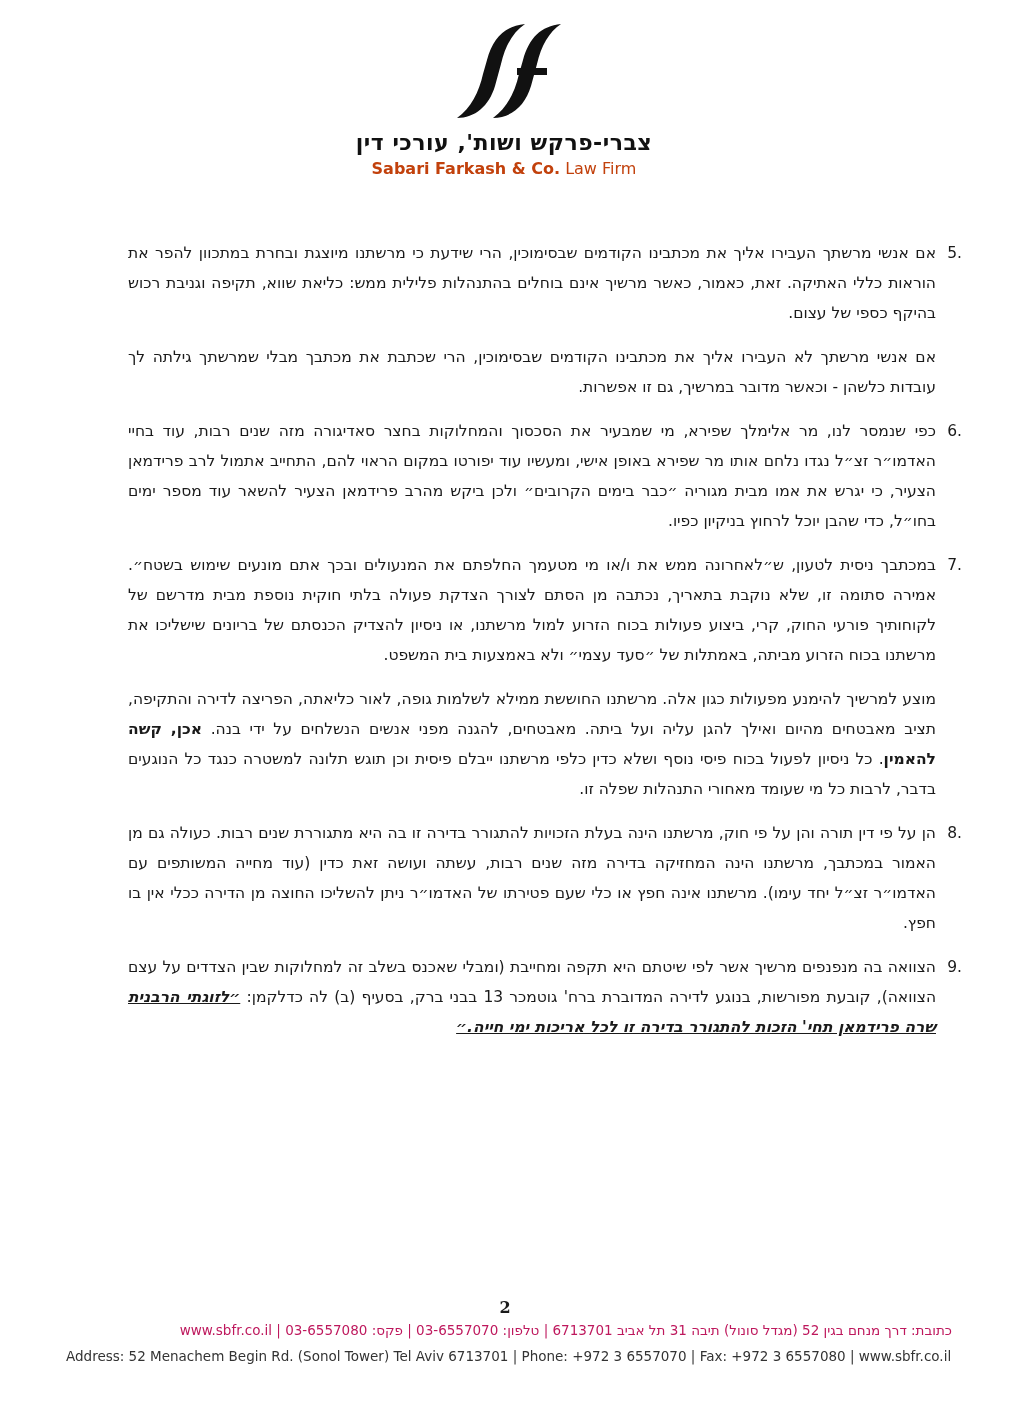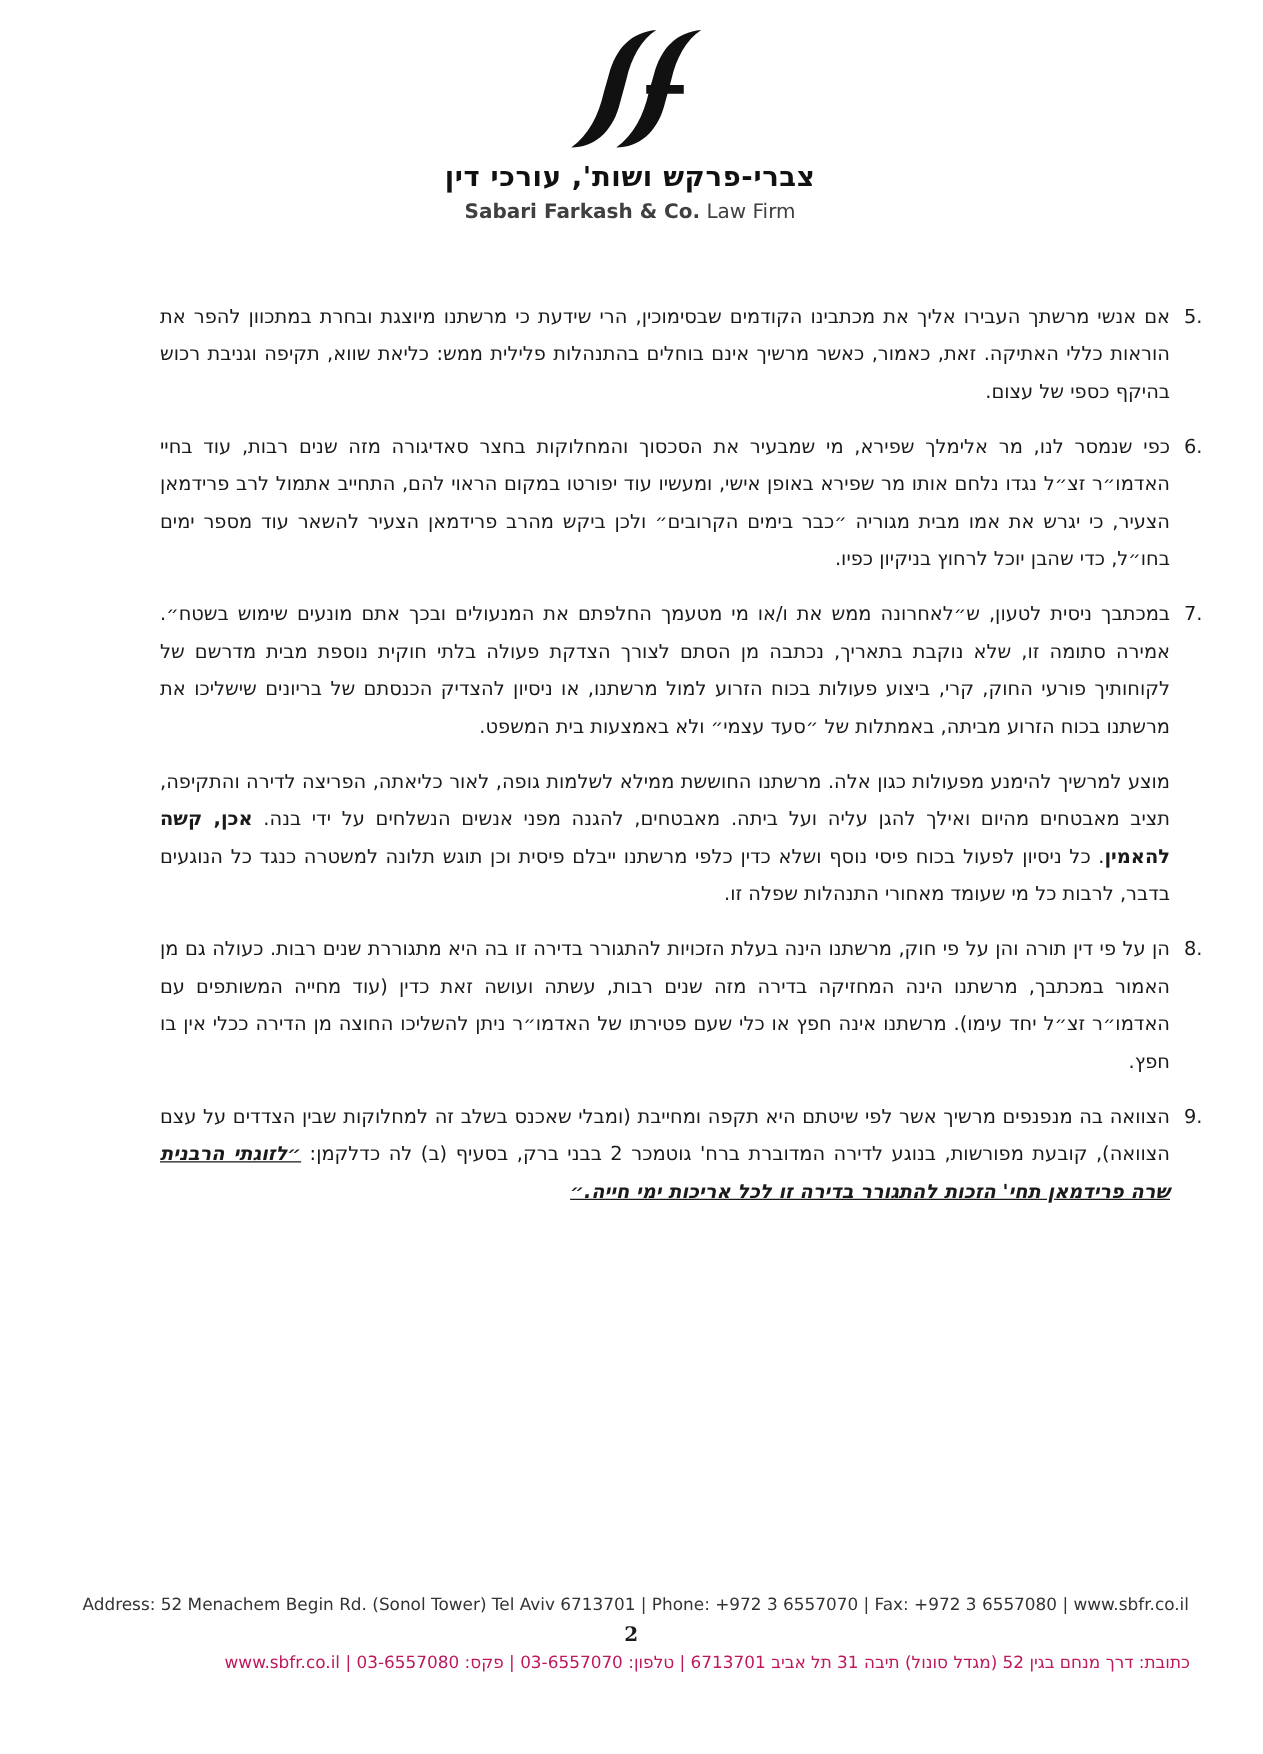--- a/index.html
+++ b/index.html
@@ -10,21 +10,21 @@
     }
     .logo-wrap {
       position: absolute; left: 0; top: 22px; width: 978px;
       display: flex; flex-direction: column; align-items: center;
     }
     .logo-mark { width: 110px; height: 98px; margin-left: 38px; }
     .firm-he {
       direction: rtl; font-weight: bold; font-size: 22px; margin-top: 10px;
       letter-spacing: 0.5px; margin-left: 30px; color: #111;
     }
-    .firm-en { font-size: 16px; margin-top: 4px; margin-left: 30px; color: #404040; }
+    .firm-en { font-size: 16px; margin-top: 4px; margin-left: 30px; color: #c2410c; }
     .firm-en b { font-weight: bold; }
 
     .body-text {
       position: absolute; left: 128px; top: 238px; width: 808px;
       direction: rtl; text-align: justify; font-size: 15.5px; line-height: 30px;
     }
     .para { position: relative; margin: 0 0 14px 0; text-align-last: right; }
     .para.numbered { padding-right: 0; }
     .num {
       position: absolute; right: -26px; top: 0; direction: ltr;
@@ -34,21 +34,21 @@
 
     .page-num {
       position: absolute; top: 1298px; left: 0; width: 1010px; text-align: center;
       font-weight: bold; font-size: 16px; font-family: "DejaVu Serif", serif;
     }
     .footer-he {
       position: absolute; top: 1322px; right: 58px; direction: rtl;
       font-size: 13.5px; color: #be185d; white-space: nowrap;
     }
     .footer-en {
-      position: absolute; top: 1276px; left: 66px;
+      position: absolute; top: 1348px; left: 66px;
       font-size: 13.5px; color: #333; white-space: nowrap;
     }
   </style>
 </head>
 <body>
 
 <div class="logo-wrap">
   <svg class="logo-mark" viewBox="0 0 110 98">
     <path d="M72 2 C52 4 40 16 34 38 L30 52 C26 70 18 86 4 96 C22 96 36 84 42 64 L48 42 C52 24 60 10 72 2 Z" fill="#111"></path>
     <path d="M108 2 C88 4 76 16 70 38 L66 52 C62 70 54 86 40 96 C58 96 72 84 78 64 L84 42 C88 24 96 10 108 2 Z" fill="#111"></path>
@@ -56,36 +56,39 @@
   </svg>
   <div class="firm-he">צברי-פרקש ושות', עורכי דין</div>
   <div class="firm-en"><b>Sabari Farkash &amp; Co.</b><span> Law Firm</span></div>
 </div>
 
 <div class="body-text">
   <p class="para numbered">
     <span class="num">5.</span>
     <span>אם אנשי מרשתך העבירו אליך את מכתבינו הקודמים שבסימוכין, הרי שידעת כי מרשתנו מיוצגת ובחרת במתכוון להפר את הוראות כללי האתיקה. זאת, כאמור, כאשר מרשיך אינם בוחלים בהתנהלות פלילית ממש: כליאת שווא, תקיפה וגניבת רכוש בהיקף כספי של עצום.</span>
   </p>
+  <p class="para">
+    <span>אם אנשי מרשתך לא העבירו אליך את מכתבינו הקודמים שבסימוכין, הרי שכתבת את מכתבך מבלי שמרשתך גילתה לך עובדות כלשהן - וכאשר מדובר במרשיך, גם זו אפשרות.</span>
+  </p>
   <p class="para numbered">
     <span class="num">6.</span>
     <span>כפי שנמסר לנו, מר אלימלך שפירא, מי שמבעיר את הסכסוך והמחלוקות בחצר סאדיגורה מזה שנים רבות, עוד בחיי האדמו״ר זצ״ל נגדו נלחם אותו מר שפירא באופן אישי, ומעשיו עוד יפורטו במקום הראוי להם, התחייב אתמול לרב פרידמאן הצעיר, כי יגרש את אמו מבית מגוריה ״כבר בימים הקרובים״ ולכן ביקש מהרב פרידמאן הצעיר להשאר עוד מספר ימים בחו״ל, כדי שהבן יוכל לרחוץ בניקיון כפיו.</span>
   </p>
   <p class="para numbered">
     <span class="num">7.</span>
     <span>במכתבך ניסית לטעון, ש״לאחרונה ממש את ו/או מי מטעמך החלפתם את המנעולים ובכך אתם מונעים שימוש בשטח״. אמירה סתומה זו, שלא נוקבת בתאריך, נכתבה מן הסתם לצורך הצדקת פעולה בלתי חוקית נוספת מבית מדרשם של לקוחותיך פורעי החוק, קרי, ביצוע פעולות בכוח הזרוע למול מרשתנו, או ניסיון להצדיק הכנסתם של בריונים שישליכו את מרשתנו בכוח הזרוע מביתה, באמתלות של ״סעד עצמי״ ולא באמצעות בית המשפט.</span>
   </p>
   <p class="para">
     <span>מוצע למרשיך להימנע מפעולות כגון אלה. מרשתנו החוששת ממילא לשלמות גופה, לאור כליאתה, הפריצה לדירה והתקיפה, תציב מאבטחים מהיום ואילך להגן עליה ועל ביתה. מאבטחים, להגנה מפני אנשים הנשלחים על ידי בנה. </span><span class="bold">אכן, קשה להאמין</span><span>. כל ניסיון לפעול בכוח פיסי נוסף ושלא כדין כלפי מרשתנו ייבלם פיסית וכן תוגש תלונה למשטרה כנגד כל הנוגעים בדבר, לרבות כל מי שעומד מאחורי התנהלות שפלה זו.</span>
   </p>
   <p class="para numbered">
     <span class="num">8.</span>
     <span>הן על פי דין תורה והן על פי חוק, מרשתנו הינה בעלת הזכויות להתגורר בדירה זו בה היא מתגוררת שנים רבות. כעולה גם מן האמור במכתבך, מרשתנו הינה המחזיקה בדירה מזה שנים רבות, עשתה ועושה זאת כדין (עוד מחייה המשותפים עם האדמו״ר זצ״ל יחד עימו). מרשתנו אינה חפץ או כלי שעם פטירתו של האדמו״ר ניתן להשליכו החוצה מן הדירה ככלי אין בו חפץ.</span>
   </p>
   <p class="para numbered">
     <span class="num">9.</span>
-    <span>הצוואה בה מנפנפים מרשיך אשר לפי שיטתם היא תקפה ומחייבת (ומבלי שאכנס בשלב זה למחלוקות שבין הצדדים על עצם הצוואה), קובעת מפורשות, בנוגע לדירה המדוברת ברח' גוטמכר 2 בבני ברק, בסעיף (ב) לה כדלקמן: </span><span class="quote-u">״לזוגתי הרבנית שרה פרידמאן תחי' הזכות להתגורר בדירה זו לכל אריכות ימי חייה.״</span>
+    <span>הצוואה בה מנפנפים מרשיך אשר לפי שיטתם היא תקפה ומחייבת (ומבלי שאכנס בשלב זה למחלוקות שבין הצדדים על עצם הצוואה), קובעת מפורשות, בנוגע לדירה המדוברת ברח' גוטמכר 13 בבני ברק, בסעיף (ב) לה כדלקמן: </span><span class="quote-u">״לזוגתי הרבנית שרה פרידמאן תחי' הזכות להתגורר בדירה זו לכל אריכות ימי חייה.״</span>
   </p>
 </div>
 
 <div class="page-num">2</div>
 <div class="footer-he">כתובת: דרך מנחם בגין 52 (מגדל סונול) תיבה 31 תל אביב 6713701 | טלפון: 03-6557070 | פקס: 03-6557080 | www.sbfr.co.il</div>
 <div class="footer-en">Address: 52 Menachem Begin Rd. (Sonol Tower) Tel Aviv 6713701 | Phone: +972 3 6557070 | Fax: +972 3 6557080 | www.sbfr.co.il</div>
 
 </body></html>

